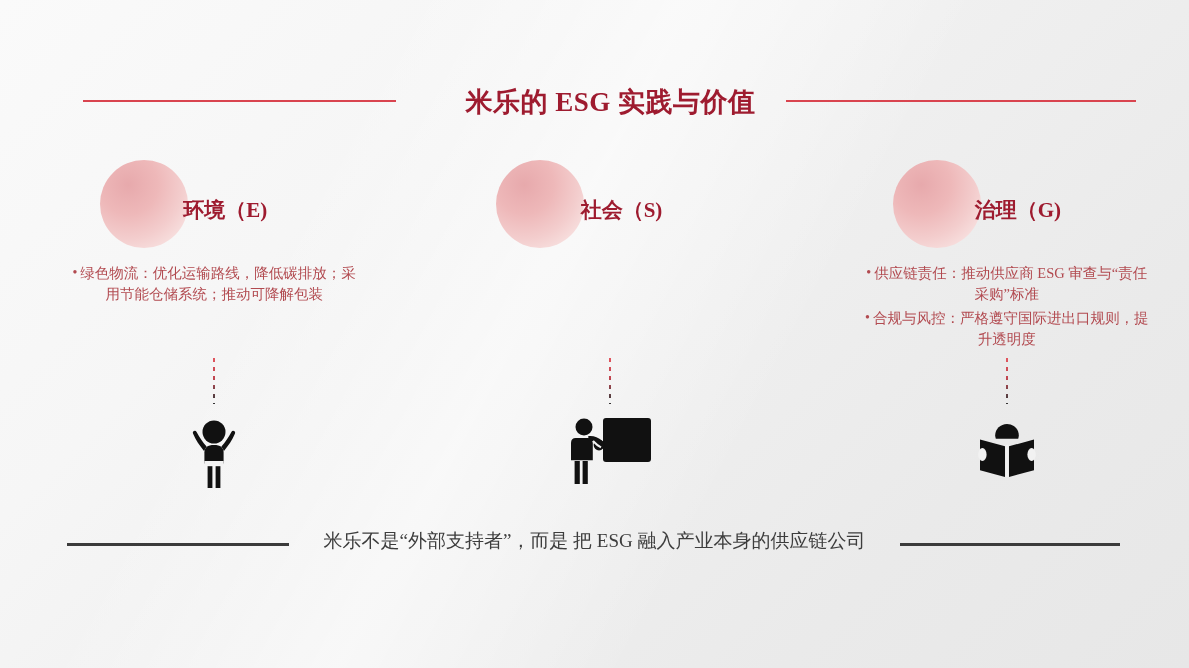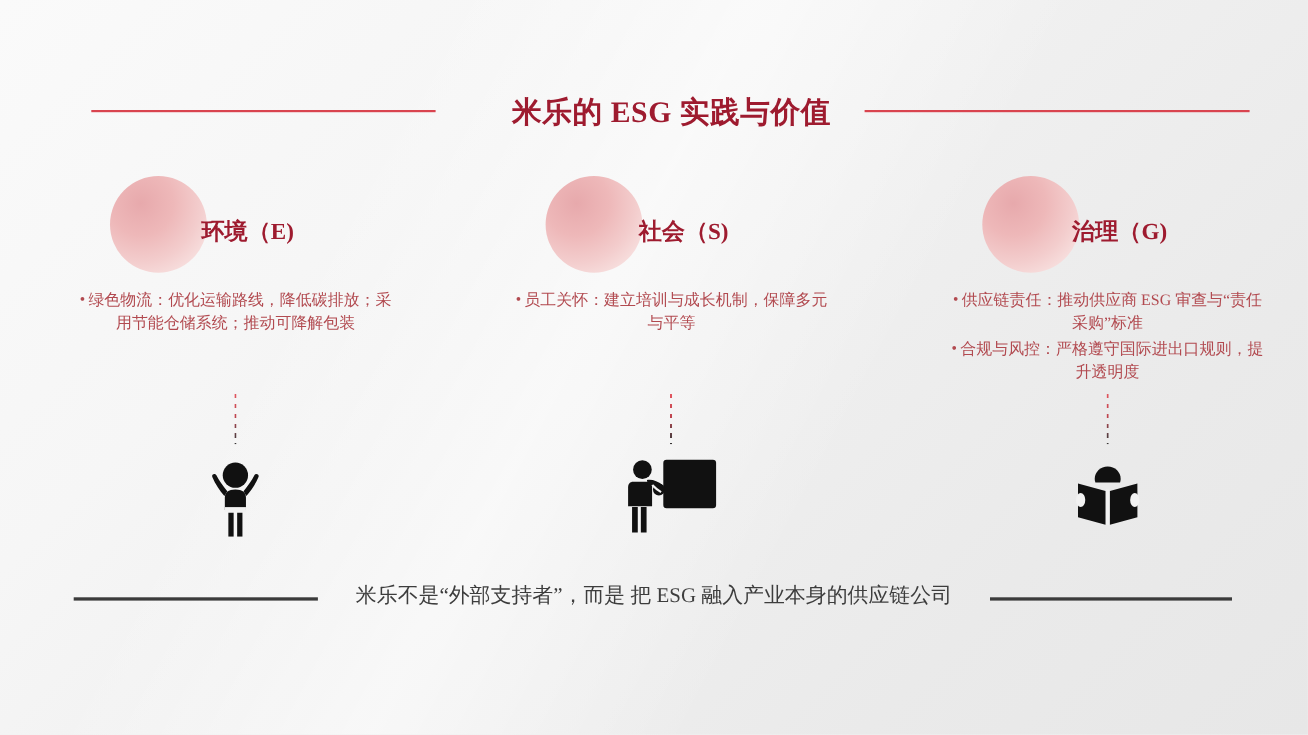--- a/index.html
+++ b/index.html
@@ -216,21 +216,20 @@
         </svg>
       </div>
     </div>
 
     <div class="col">
       <div class="col-head">
         <div class="blob"></div>
         <div class="col-title">社会（S)</div>
       </div>
       <ul class="bullets">
-        <li class="bullet"><span class="dot">•</span><span>员工关怀：建立培训与成长机制，保障多元与平等</span></li>
       </ul>
       <div class="connector"></div>
       <div class="icon-wrap">
         <svg width="86" height="72" viewBox="0 0 86 72" aria-hidden="true">
           <rect x="36" y="4" width="48" height="44" rx="3" fill="#111111"></rect>
           <circle cx="17" cy="13" r="8.5" fill="#111111"></circle>
           <path d="M8.6 24h12.6c2.8 0 4.6 1.9 4.6 4.9v17.4H4V28.9C4 25.9 5.8 24 8.6 24z" fill="#111111"></path>
           <path d="M7.6 47h5.2v23H7.6z" fill="#111111"></path>
           <path d="M15.6 47h5.2v23h-5.2z" fill="#111111"></path>
           <path d="M22 27c3.6-.6 7.3 1.1 10.6 3.5 2.4 1.8 5-1.7 2.7-3.6-4.4-3.5-9.2-5.4-14.2-4.6z" fill="#111111"></path>

